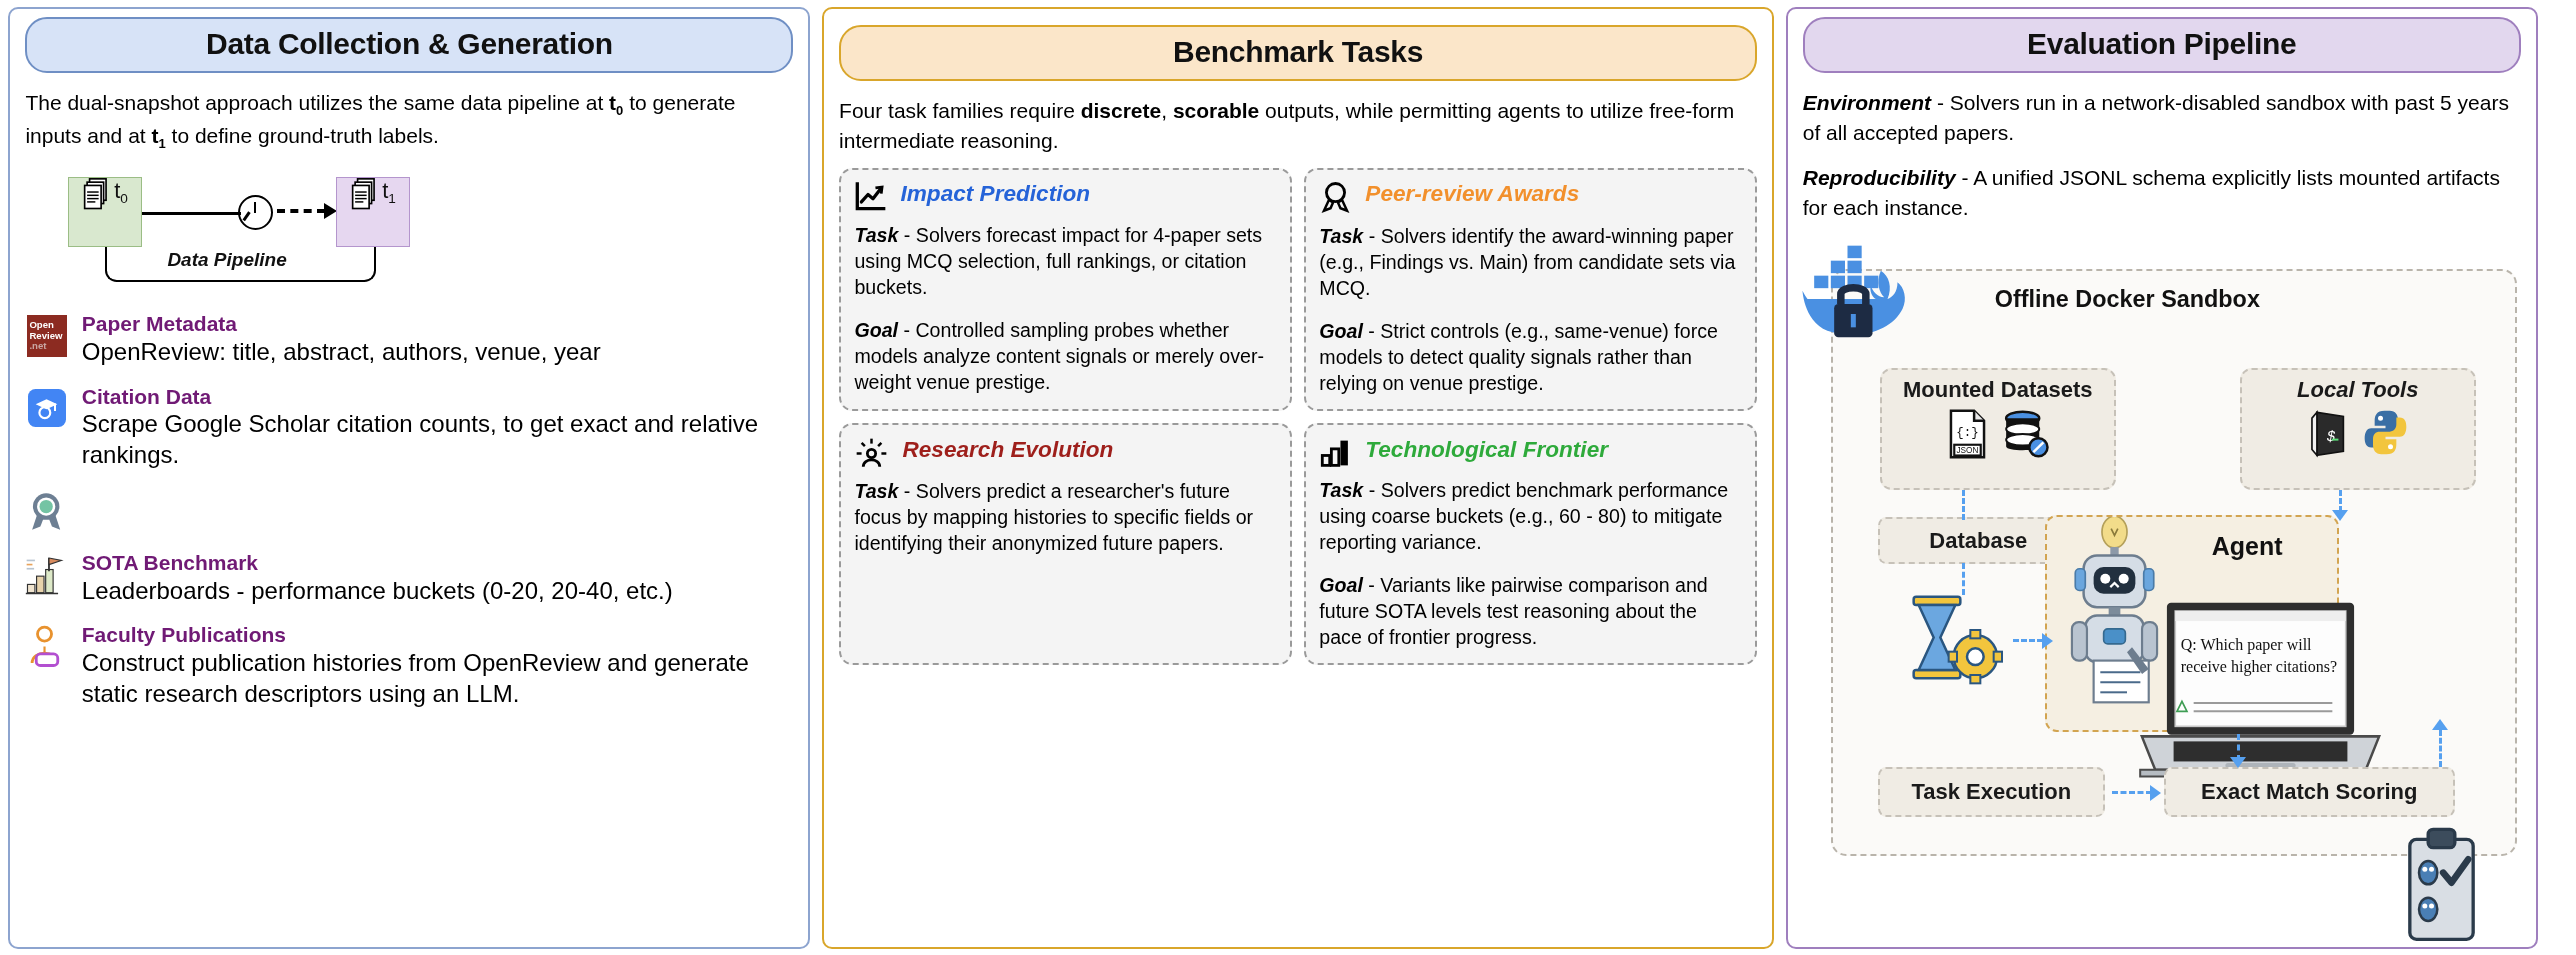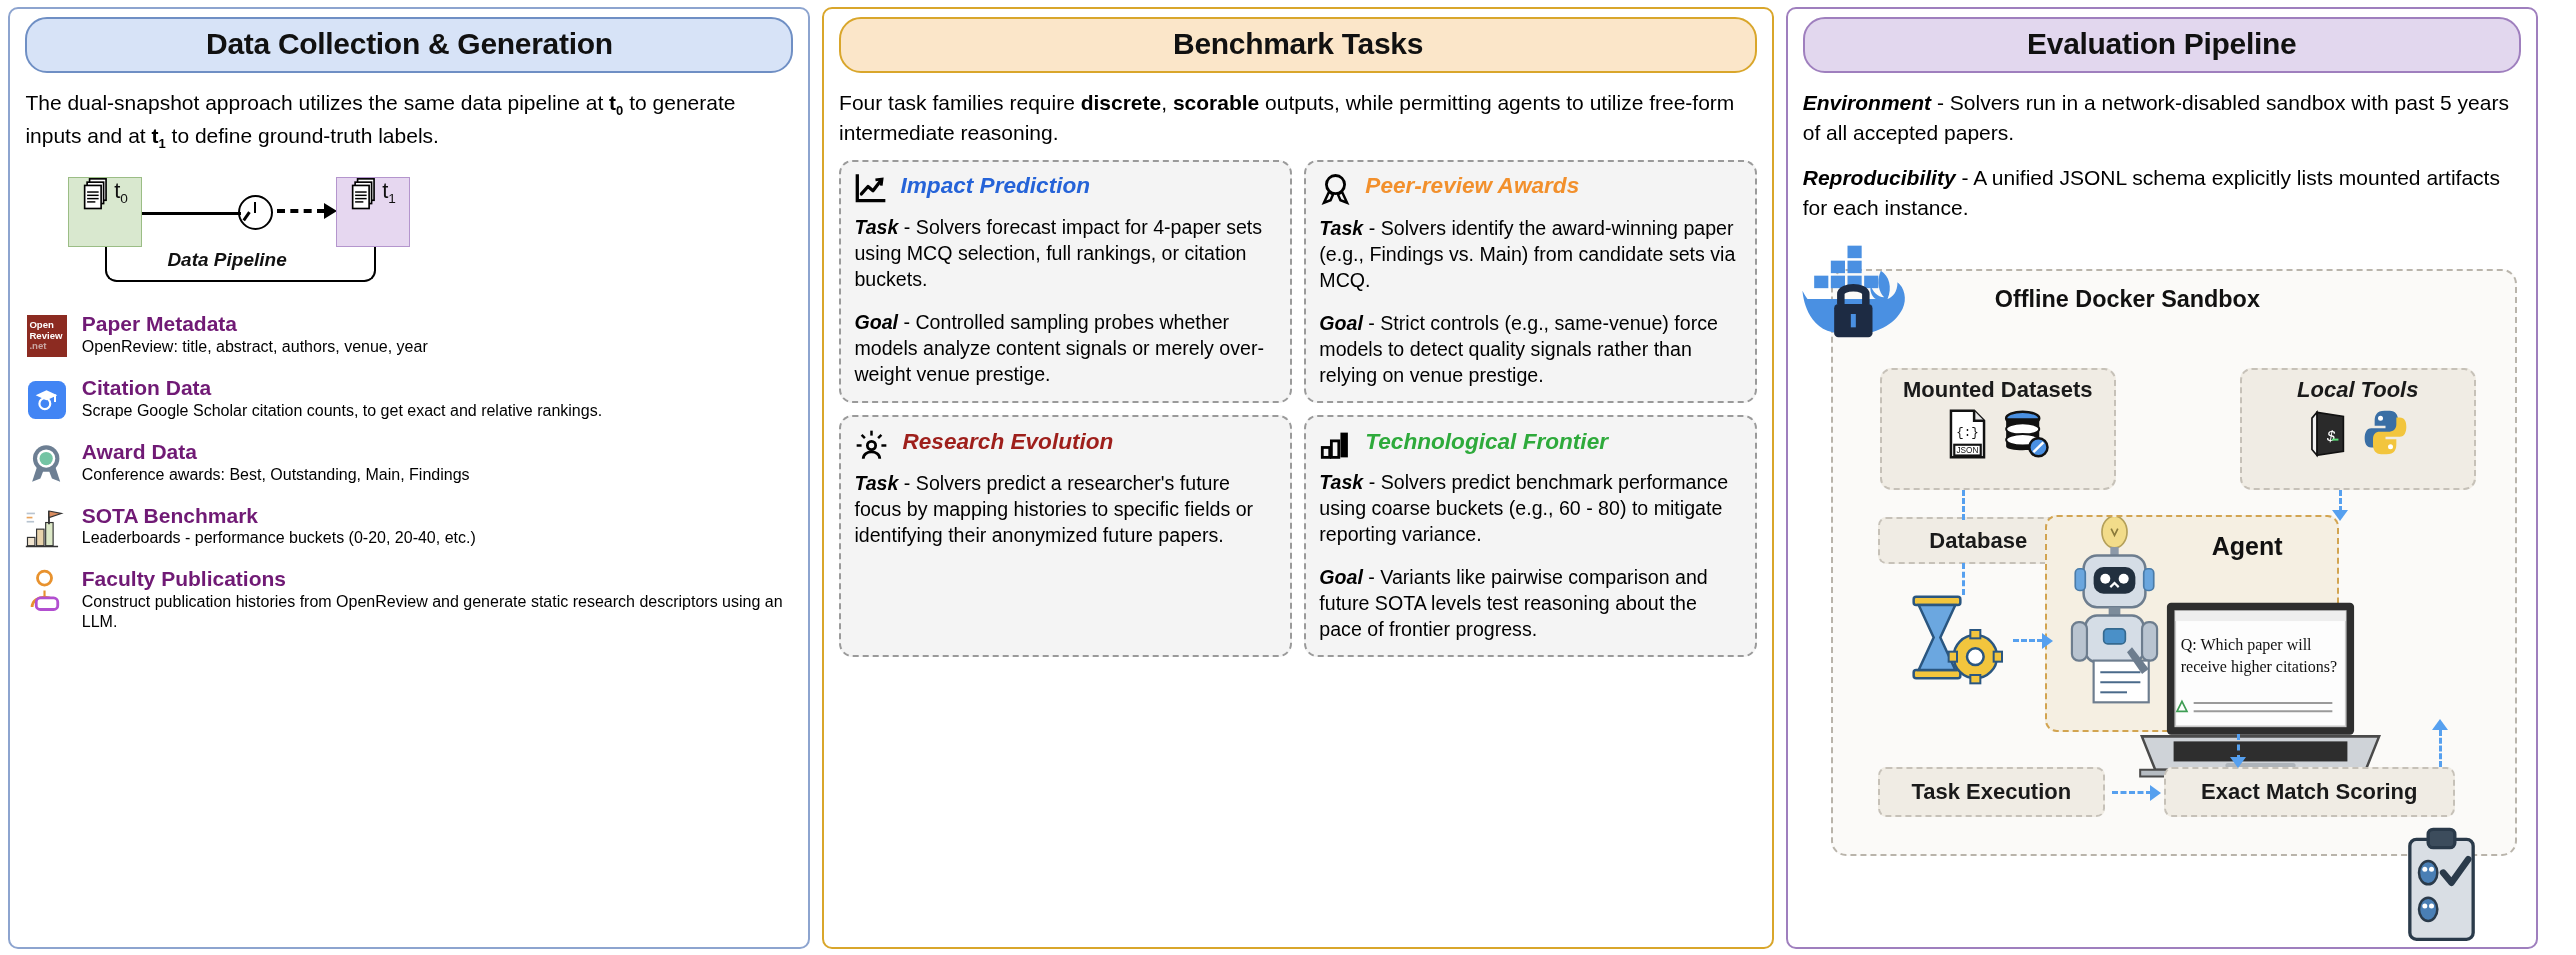--- a/index.html
+++ b/index.html
@@ -15,21 +15,21 @@
   .panel.left   { width: 802px;  border-color: #8da4cf; }
   .panel.mid    { width: 952px; border-color: #d9a62b; }
   .panel.right  { width: 752px;  border-color: #9f7fbe; }
 
   .panel-header {
     border-radius: 22px; border: 2.5px solid; text-align: center;
     font-size: 30px; font-weight: bold; padding: 8.4px 0 10px 0; letter-spacing: -0.3px;
     color: #111;
   }
   .left  .panel-header { background:#d7e3f7; border-color:#6f8fc4; }
-  .mid   .panel-header { background:#fbe6c9; border-color:#d9a62b; }
+  .mid   .panel-header { background:#fbe6c9; border-color:#d9a62b;margin-top:8px; }
   .right .panel-header { background:#e2d7ee; border-color:#9f7fbe; }
 
   .body-text { font-size: 21px; line-height: 1.42; color:#000; margin-top: 15px; }
   .body-text b { font-weight: bold; }
   sub { font-size: 0.62em; }
 
   
   .pipeline { position: relative; height: 125px; margin: 11.7px 0 3.3px 0; }
   .snapbox {
     position:absolute; top: 11.7px; width: 74px; height: 70px;
@@ -47,21 +47,21 @@
   .line-dash { position:absolute; left:252px; top:44px; width:48px; height:0; border-top: 4.2px dashed #000; }
   .arrowhead { position:absolute; left:299px; top:38px; width:0;height:0; border-left:13.4px solid #000; border-top:8.4px solid transparent; border-bottom:8.4px solid transparent; }
   .loop { position:absolute; left:80px; top:82px; width:271px; height:35px; border:2.5px solid #000; border-top:none; border-radius: 0 0 11.7px 11.7px; }
   .loop-label { position:absolute; left:142px; top:84px; font-size:19px; font-style:italic; font-weight:600; color:#111; }
 
   
   .sources { margin-top: 22px; display:flex; flex-direction:column; gap: 16.7px; }
   .source { display:flex; gap: 13.4px; align-items:flex-start; }
   .src-ico { width: 43px; min-width:43px; height: 47px; display:flex; align-items:center; justify-content:center; }
   .src-title { font-size: 21px; font-weight: bold; color:#701a75; line-height:1.18; }
-  .src-desc  { font-size: 16px; color:#000; line-height:1.28; }
+  .src-desc  { font-size: 24px; color:#000; line-height:1.28; }
 
   .openreview-logo {
     width: 40px; height: 42px; background:#8c2b21; color:#fff;
     font-size: 9.6px; font-weight: bold; line-height: 1.12;
     display:flex; flex-direction:column; justify-content:center; padding-left:2.5px;
   }
   .openreview-logo .dotnet { color:#c9a7a3; }
   .gs-logo { width:38px; height:38px; background:#4285f4; border-radius:7.5px; display:flex; align-items:center; justify-content:center; }
 
   
@@ -193,24 +193,20 @@
 
       <div class="source">
         <div class="src-ico">
           <svg width="40" height="43" viewBox="0 0 48 52">
             <path d="M12 30 L6 48 L16 44 L20 34 Z" fill="#6d7f93"></path>
             <path d="M34 30 L40 48 L30 44 L26 34 Z" fill="#6d7f93"></path>
             <circle cx="23" cy="20" r="16" fill="#6d7f93"></circle>
             <circle cx="23" cy="20" r="11" fill="#fff"></circle>
             <circle cx="23" cy="20" r="8" fill="#74c4a4"></circle>
           </svg>
-        </div>
-        <div>
-          <div class="src-title">Award Data</div>
-          <div class="src-desc">Conference awards: Best, Outstanding, Main, Findings</div>
         </div>
       </div>
 
       <div class="source">
         <div class="src-ico">
           <svg width="43" height="43" viewBox="0 0 52 52">
             <rect x="3" y="38" width="9" height="10" fill="#f0e4cf" stroke="#333" stroke-width="1.4"></rect>
             <rect x="14" y="28" width="9" height="20" fill="#e8d3ac" stroke="#333" stroke-width="1.4"></rect>
             <rect x="25" y="20" width="9" height="28" fill="#dde9c8" stroke="#333" stroke-width="1.4"></rect>
             <line x1="1" y1="49" x2="40" y2="49" stroke="#333" stroke-width="2"></line>

